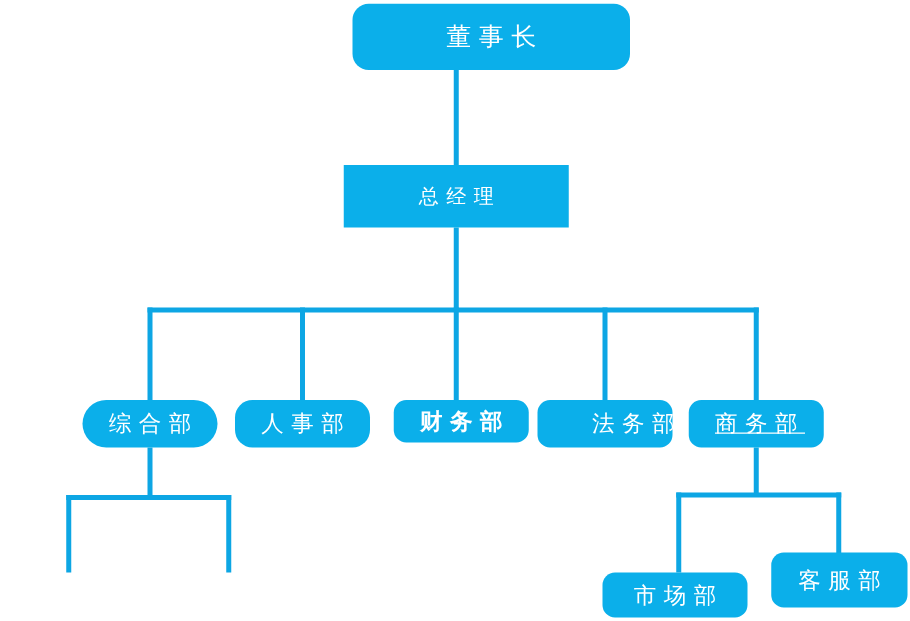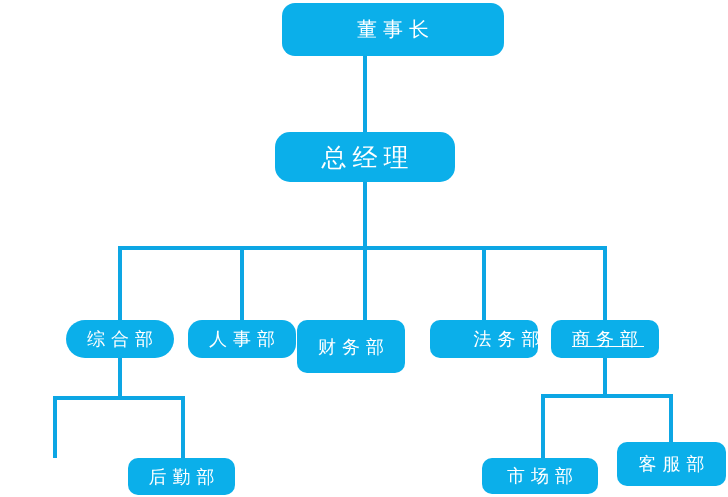--- a/index.html
+++ b/index.html
@@ -22,28 +22,28 @@
     background:var(--node-fill);
     color:var(--node-text);
     border-radius:10px;
     font-size:18px;
     letter-spacing:6px;
     text-indent:6px;
     white-space:nowrap;
     box-sizing:border-box;
   }
   .node.lv1{border-radius:13px;font-size:20px;}
-  .node.lv2{border-radius:15px;font-size:25px;}
+  .node.lv2{border-radius:0;font-size:16px;}
   .conn{position:absolute;background:var(--line);}
   
   #n-chairman {left:254px;top:3px;  width:222px;height:53px;margin-left:28px;}
   #n-gm       {left:275px;top:132px;width:180px;height:50px;}
   #n-zonghe   {left:66px; top:320px;width:108px;height:38px;border-radius:19px;}
   #n-renshi   {left:188px;top:320px;width:108px;height:38px;border-radius:14px;}
-  #n-caiwu    {left:297px;top:320px;width:108px;height:53px;}
+  #n-caiwu    {left:315px;top:320px;width:108px;height:34px;font-weight:bold;}
   #n-fawu     {left:430px;top:320px;width:108px;height:38px;padding-left:45px;}
   #n-shangwu  {left:551px;top:320px;width:108px;height:38px;text-decoration:underline;}
   #n-bangong  {left:3px;  top:458px;width:107px;height:37px;}
   #n-houqin   {left:128px;top:458px;width:107px;height:37px;}
   #n-shichang {left:482px;top:458px;width:116px;height:36px;}
   #n-kefu     {left:617px;top:442px;width:109px;height:44px;}
   
   #c-gm-drop      {left:363px;top:56px; width:4px;height:76px;}
   #c-gm-stem      {left:363px;top:182px;width:4px;height:66px;}
   #c-main-h       {left:118px;top:246px;width:489px;height:4px;}
@@ -83,17 +83,16 @@
   <div class="conn" id="c-drop-shichang"></div>
   <div class="conn" id="c-drop-kefu"></div>
 
   <div class="node lv1" id="n-chairman">董事长</div>
   <div class="node lv2" id="n-gm">总经理</div>
   <div class="node" id="n-zonghe">综合部</div>
   <div class="node" id="n-renshi">人事部</div>
   <div class="node" id="n-caiwu">财务部</div>
   <div class="node" id="n-fawu">法务部</div>
   <div class="node" id="n-shangwu">商务部</div>
-  <div class="node" id="n-houqin">后勤部</div>
   <div class="node" id="n-shichang">市场部</div>
   <div class="node" id="n-kefu">客服部</div>
 
 </div>
 
 </body></html>

